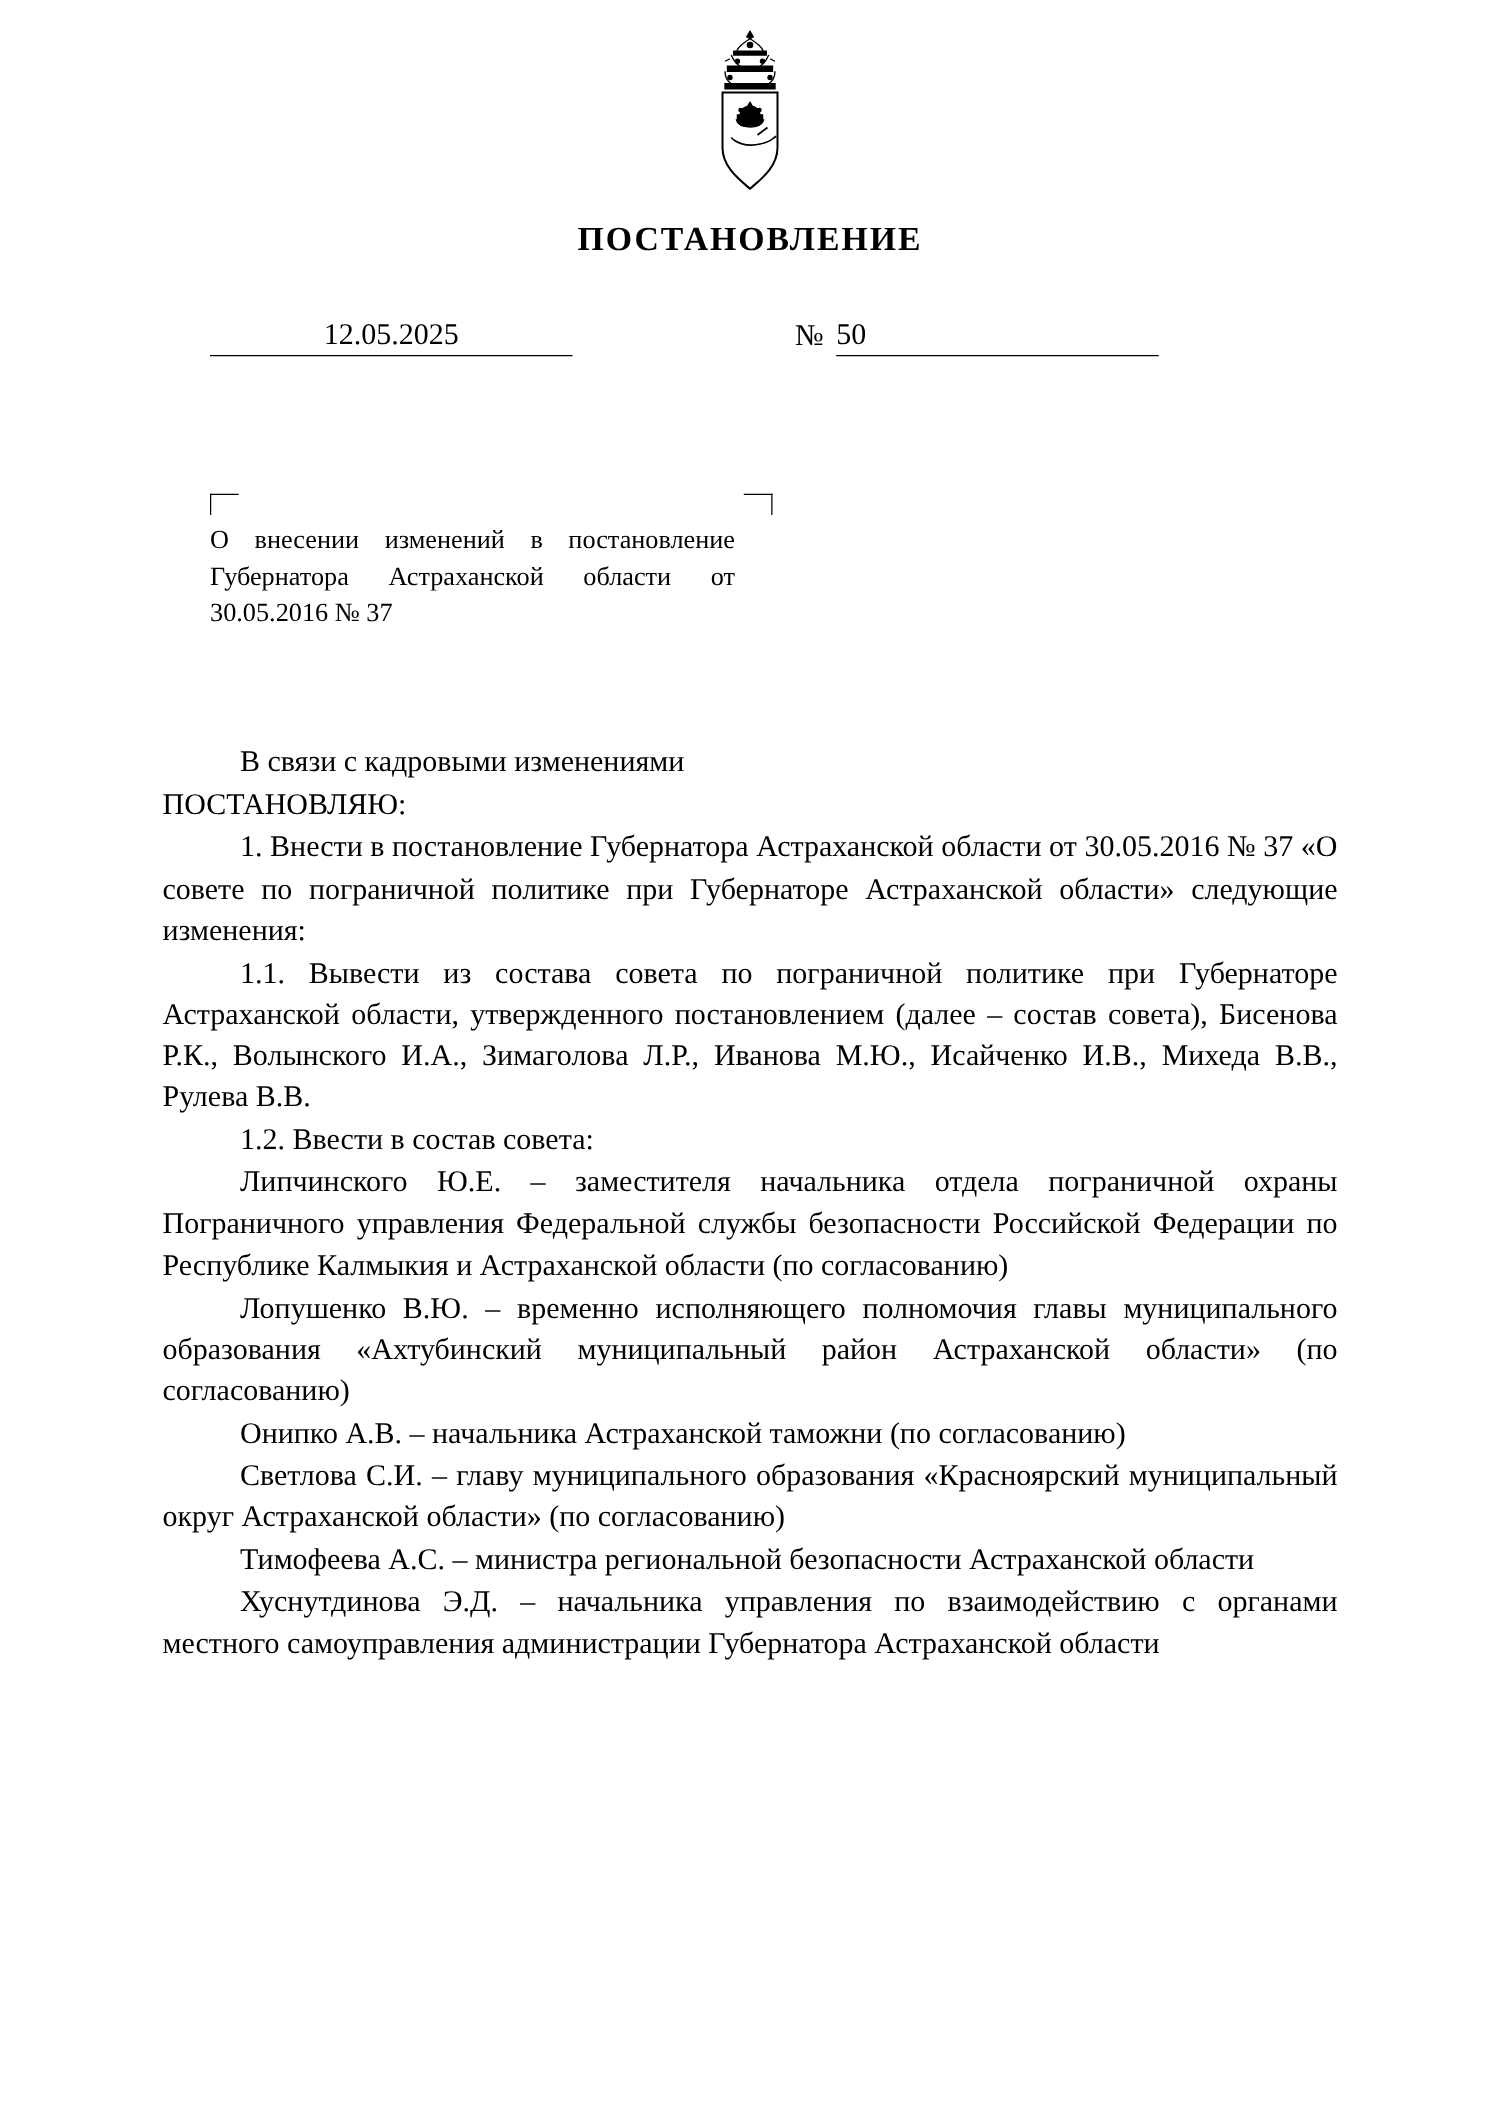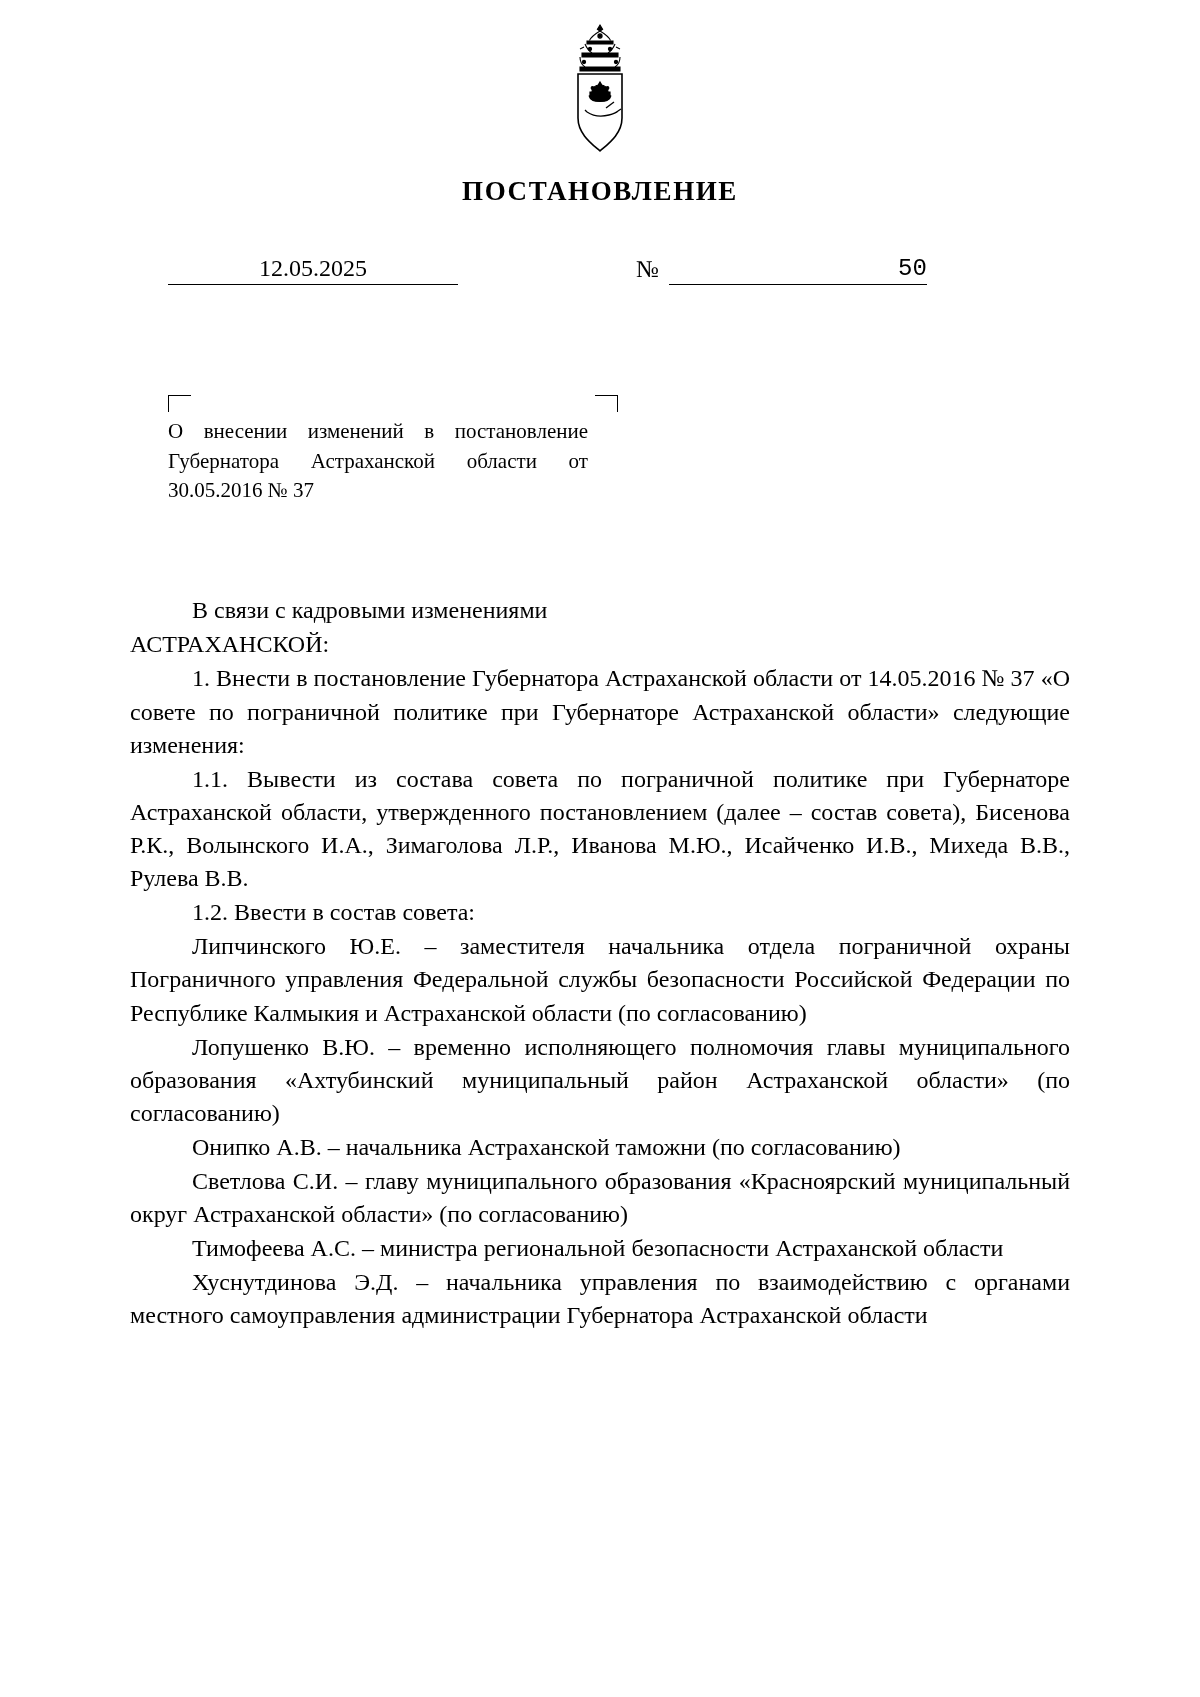--- a/index.html
+++ b/index.html
@@ -72,23 +72,22 @@
     flex: 0 0 178px;
   }
   .num-sign {
     font-size: 24px;
     padding-bottom: 2px;
     margin-right: 10px;
   }
   .num-field {
     width: 258px;
     border-bottom: 1.6px solid #000;
-    text-align: right;
+    text-align: left;
     padding-bottom: 2px;
-    font-family: Liberation Mono, monospace;
   }
 
   
   .subject-wrap {
     margin-top: 110px;
     margin-left: 168px;
     width: 450px;
     position: relative;
   }
   .bracket-top {
@@ -195,22 +194,22 @@
     <div class="num-field">50</div>
   </div>
 
   <div class="subject-wrap">
     <div class="bracket-top"></div>
     <div class="subject-text">О внесении изменений в постановление Губернатора Астраханской области от 30.05.2016 № 37</div>
   </div>
 
   <div class="body">
     <p>В связи с кадровыми изменениями</p>
-    <p class="noindent">АСТРАХАНСКОЙ:</p>
-    <p>1. Внести в постановление Губернатора Астраханской области от 14.05.2016 № 37 «О совете по пограничной политике при Губернаторе Астраханской области» следующие изменения:</p>
+    <p class="noindent">ПОСТАНОВЛЯЮ:</p>
+    <p>1. Внести в постановление Губернатора Астраханской области от 30.05.2016 № 37 «О совете по пограничной политике при Губернаторе Астраханской области» следующие изменения:</p>
     <p>1.1. Вывести из состава совета по пограничной политике при Губернаторе Астраханской области, утвержденного постановлением (далее – состав совета), Бисенова Р.К., Волынского И.А., Зимаголова Л.Р., Иванова М.Ю., Исайченко И.В., Михеда В.В., Рулева В.В.</p>
     <p>1.2. Ввести в состав совета:</p>
     <p>Липчинского Ю.Е. – заместителя начальника отдела пограничной охраны Пограничного управления Федеральной службы безопасности Российской Федерации по Республике Калмыкия и Астраханской области (по согласованию)</p>
     <p>Лопушенко В.Ю. – временно исполняющего полномочия главы муниципального образования «Ахтубинский муниципальный район Астраханской области» (по согласованию)</p>
     <p>Онипко А.В. – начальника Астраханской таможни (по согласованию)</p>
     <p>Светлова С.И. – главу муниципального образования «Красноярский муниципальный округ Астраханской области» (по согласованию)</p>
     <p>Тимофеева А.С. – министра региональной безопасности Астраханской области</p>
     <p>Хуснутдинова Э.Д. – начальника управления по взаимодействию с органами местного самоуправления администрации Губернатора Астраханской области</p>
   </div>
 

